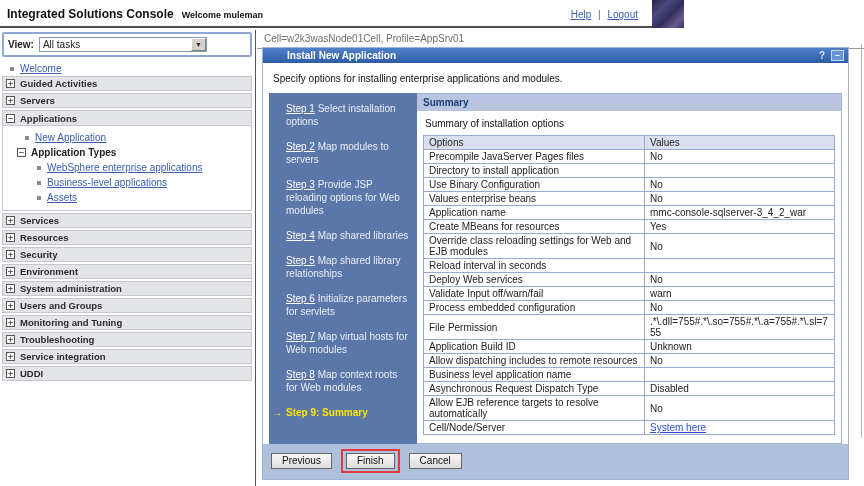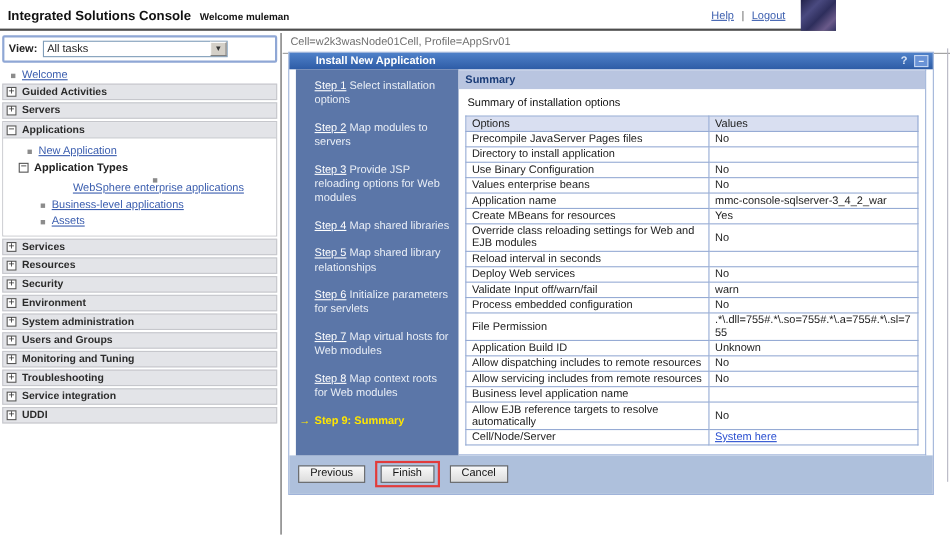--- a/index.html
+++ b/index.html
@@ -1,21 +1,21 @@
 <!DOCTYPE html>
 <html><head>
 <meta charset="utf-8">
 <style>
   * { margin:0; padding:0; box-sizing:border-box; }
   html,body { width:864px; height:486px; overflow:hidden; background:#fff;
     font-family:"Liberation Sans", sans-serif; font-size:10px; color:#222; }
   a { text-decoration:underline; cursor:pointer; }
 
   
-  .top-header { position:absolute; left:0; top:0; width:760px; height:28px;
+  .top-header { position:absolute; left:0; top:0; width:684px; height:28px;
     background:#fff; border-bottom:2px solid #4d4d4d; }
   .brand { position:absolute; left:7px; top:7px; font-size:12px; font-weight:bold; color:#111; }
   .welcome-user { font-size:9px; font-weight:bold; margin-left:8px; color:#111; }
   .header-links { position:absolute; right:42px; top:9px; font-size:10px; color:#666; }
   .header-links a { color:#3a5dae; margin:0 4px; }
   .banner-graphic { position:absolute; right:0; top:0; width:32px; height:28px;
     background:linear-gradient(135deg,#23234a 0%,#4a4a80 30%,#2e2e5c 55%,#6a5a8a 80%,#343464 100%); }
 
   
   .sidebar { position:absolute; left:0; top:30px; width:256px; height:456px;
@@ -129,21 +129,21 @@
         </div>
         <div class="nav-children">
           <div class="nav-link-row" style="padding-left: 22px;">
             <span class="bullet"></span>
             <a class="nav-link">New Application</a>
           </div>
           <div class="nav-subsection-header">
             <span class="box-icon">−</span>
             <span class="nav-sub-label">Application Types</span>
           </div>
-          <div class="nav-link-row" style="padding-left: 34px; flex-direction: column;">
+          <div class="nav-link-row" style="padding-left: 34px;">
             <span class="bullet"></span>
             <a class="nav-link">WebSphere enterprise applications</a>
           </div>
           <div class="nav-link-row" style="padding-left: 34px;">
             <span class="bullet"></span>
             <a class="nav-link">Business-level applications</a>
           </div>
           <div class="nav-link-row" style="padding-left: 34px;">
             <span class="bullet"></span>
             <a class="nav-link">Assets</a>
@@ -217,20 +217,21 @@
   <div class="main-rule"></div>
   <div class="breadcrumb">Cell=w2k3wasNode01Cell, Profile=AppSrv01</div>
 
   <div class="wizard">
     <div class="wizard-titlebar">
       <span>Install New Application</span>
       <span class="spacer"></span>
       <span class="help-glyph">?</span>
       <span class="min-btn">–</span>
     </div>
+    <div class="wizard-intro">Specify options for installing enterprise applications and modules.</div>
 
     <div class="wizard-grid">
       <div class="steps-col" id="steps-list">
           <div class="step-item"><a class="step-num">Step 1</a> <span>Select installation options</span></div>
           <div class="step-item"><a class="step-num">Step 2</a> <span>Map modules to servers</span></div>
           <div class="step-item"><a class="step-num">Step 3</a> <span>Provide JSP reloading options for Web modules</span></div>
           <div class="step-item"><a class="step-num">Step 4</a> <span>Map shared libraries</span></div>
           <div class="step-item"><a class="step-num">Step 5</a> <span>Map shared library relationships</span></div>
           <div class="step-item"><a class="step-num">Step 6</a> <span>Initialize parameters for servlets</span></div>
           <div class="step-item"><a class="step-num">Step 7</a> <span>Map virtual hosts for Web modules</span></div>
@@ -299,26 +300,26 @@
                 </tr>
                 <tr>
                   <td>Application Build ID</td>
                   <td class="val">Unknown</td>
                 </tr>
                 <tr>
                   <td>Allow dispatching includes to remote resources</td>
                   <td class="val">No</td>
                 </tr>
                 <tr>
-                  <td>Allow servicing includes from remote resources</td>
-                  <td class="val">No</td>
-                </tr>
-                <tr>
                   <td>Business level application name</td>
                   <td class="val"></td>
+                </tr>
+                <tr>
+                  <td>Asynchronous Request Dispatch Type</td>
+                  <td class="val">Disabled</td>
                 </tr>
                 <tr>
                   <td>Allow EJB reference targets to resolve automatically</td>
                   <td class="val">No</td>
                 </tr>
                 <tr>
                   <td>Cell/Node/Server</td>
                   <td class="val"><a>System here</a></td>
                 </tr>
               </tbody>

